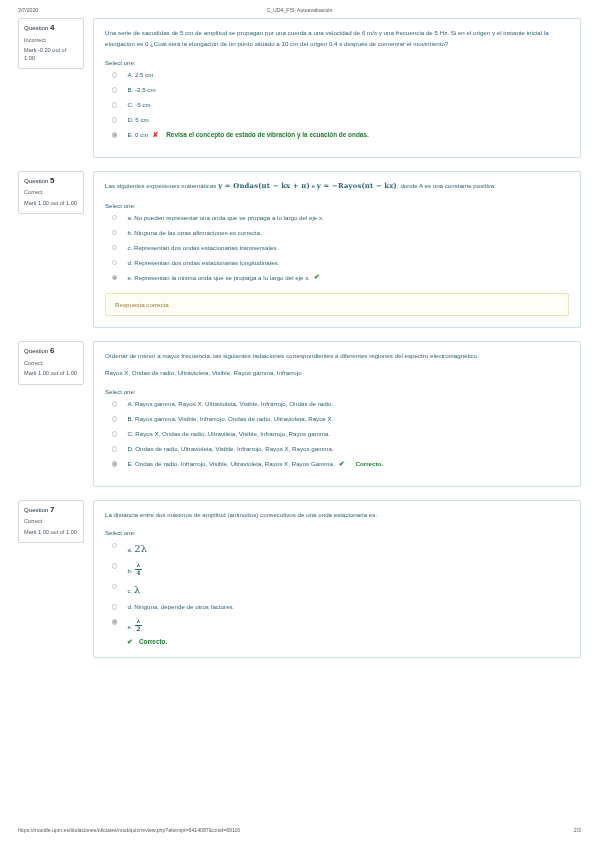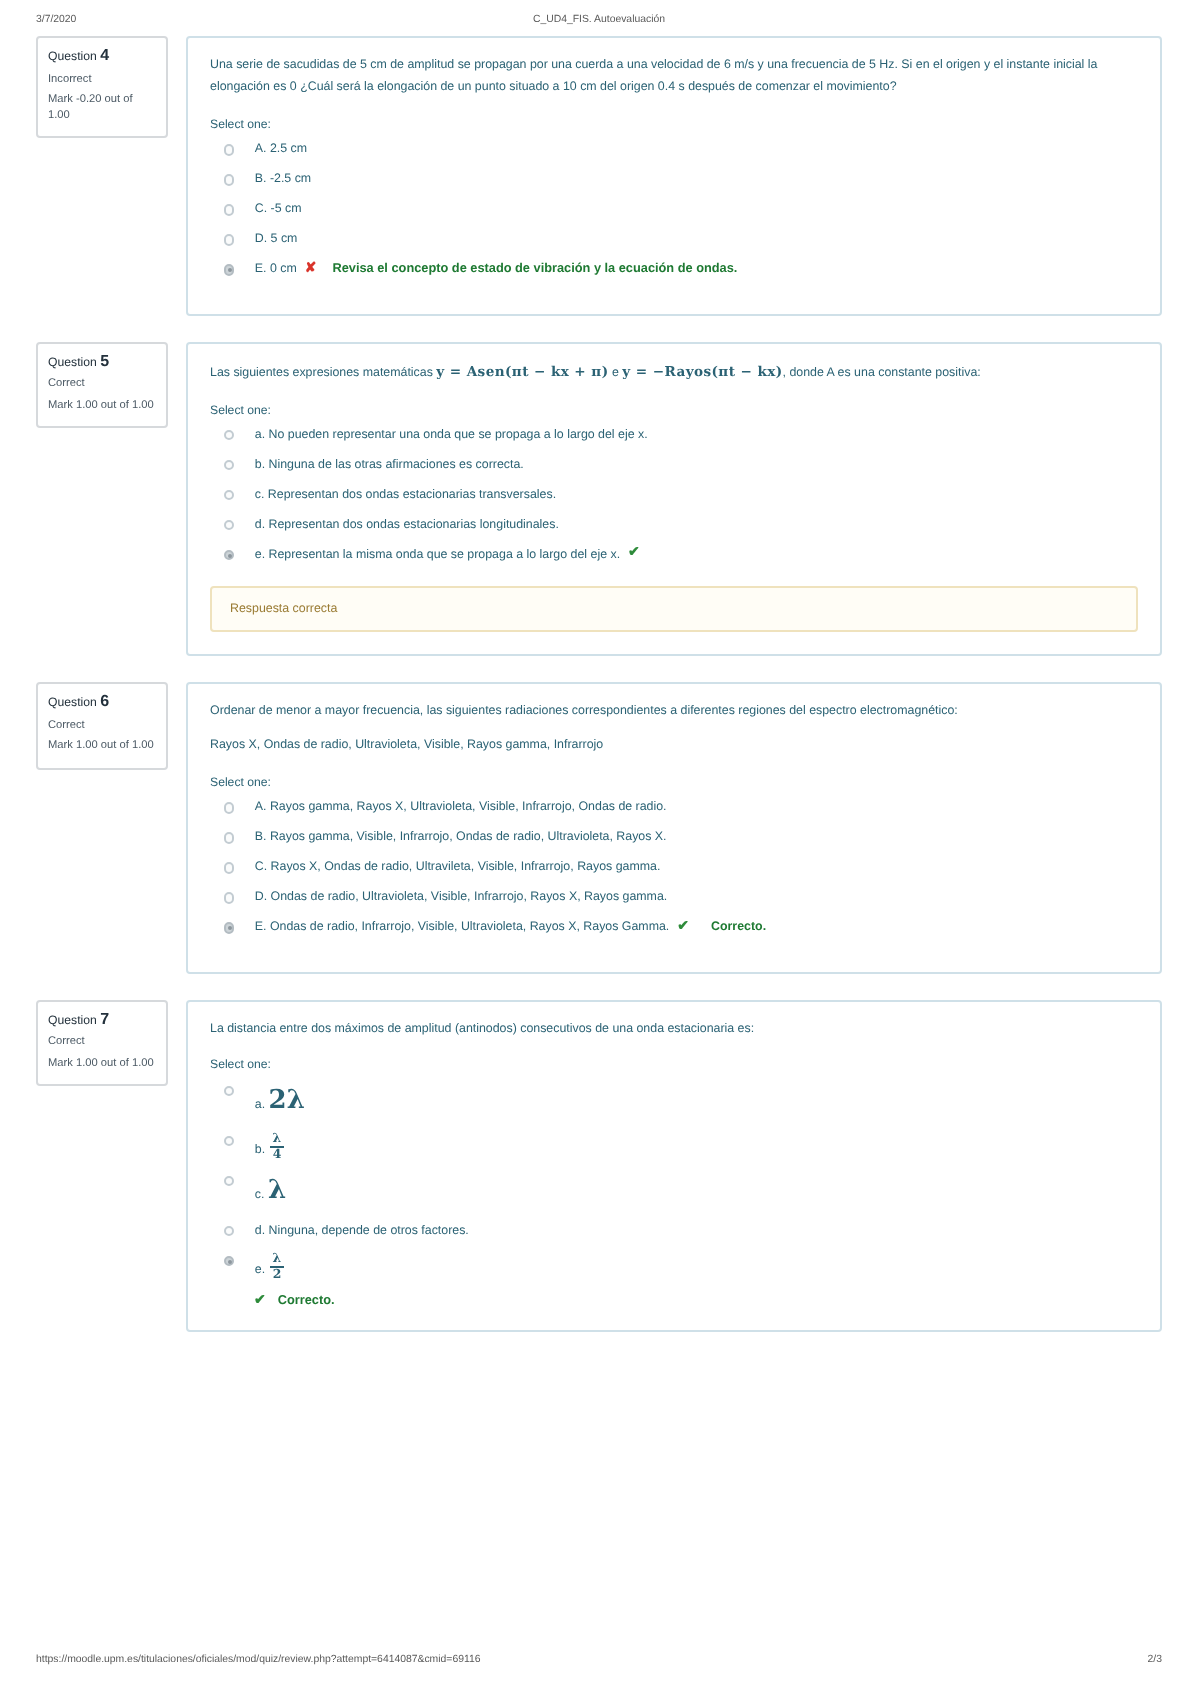--- a/index.html
+++ b/index.html
@@ -148,22 +148,22 @@
     background: #8d979e;
   }
   .atext {
     font-size: 6.2px;
     line-height: 1.45;
     color: #2b6274;
     padding-top: 0.5px;
   }
   .atext .lam {
     font-family: "DejaVu Serif", serif;
-    font-weight: bold;
-    font-size: 13px;
+    font-weight: normal;
+    font-size: 10px;
     margin-top: 40px;
   }
 
   
   .frac {
     display: inline-block;
     vertical-align: -0.38em;
     text-align: center;
     font-family: "DejaVu Serif", serif;
     font-weight: bold;
@@ -291,21 +291,21 @@
     <div class="qinfo">
       <div class="qnum">
         <span>Question</span>
         <b>5</b>
       </div>
       <div class="qstate">Correct</div>
       <div class="qmark">Mark 1.00 out of 1.00</div>
     </div>
     <div class="qbody">
       <div class="qtext">
-        <span>Las siguientes expresiones matemáticas </span><span class="mth">y = Asen(πt − kx + π)</span><span> e </span><span class="mth">y = −Rayos(πt − kx)</span><span>, donde A es una constante positiva:</span>
+        <span>Las siguientes expresiones matemáticas </span><span class="mth">y = Ondas(πt − kx + π)</span><span> e </span><span class="mth">y = −Rayos(πt − kx)</span><span>, donde A es una constante positiva:</span>
       </div>
       <div class="selectone">Select one:</div>
       <ul class="answers">
         <li class="answer">
           <span class="radio"></span>
           <span class="atext">a. No pueden representar una onda que se propaga a lo largo del eje x.</span>
         </li>
         <li class="answer">
           <span class="radio"></span>
           <span class="atext">b. Ninguna de las otras afirmaciones es correcta.</span>

